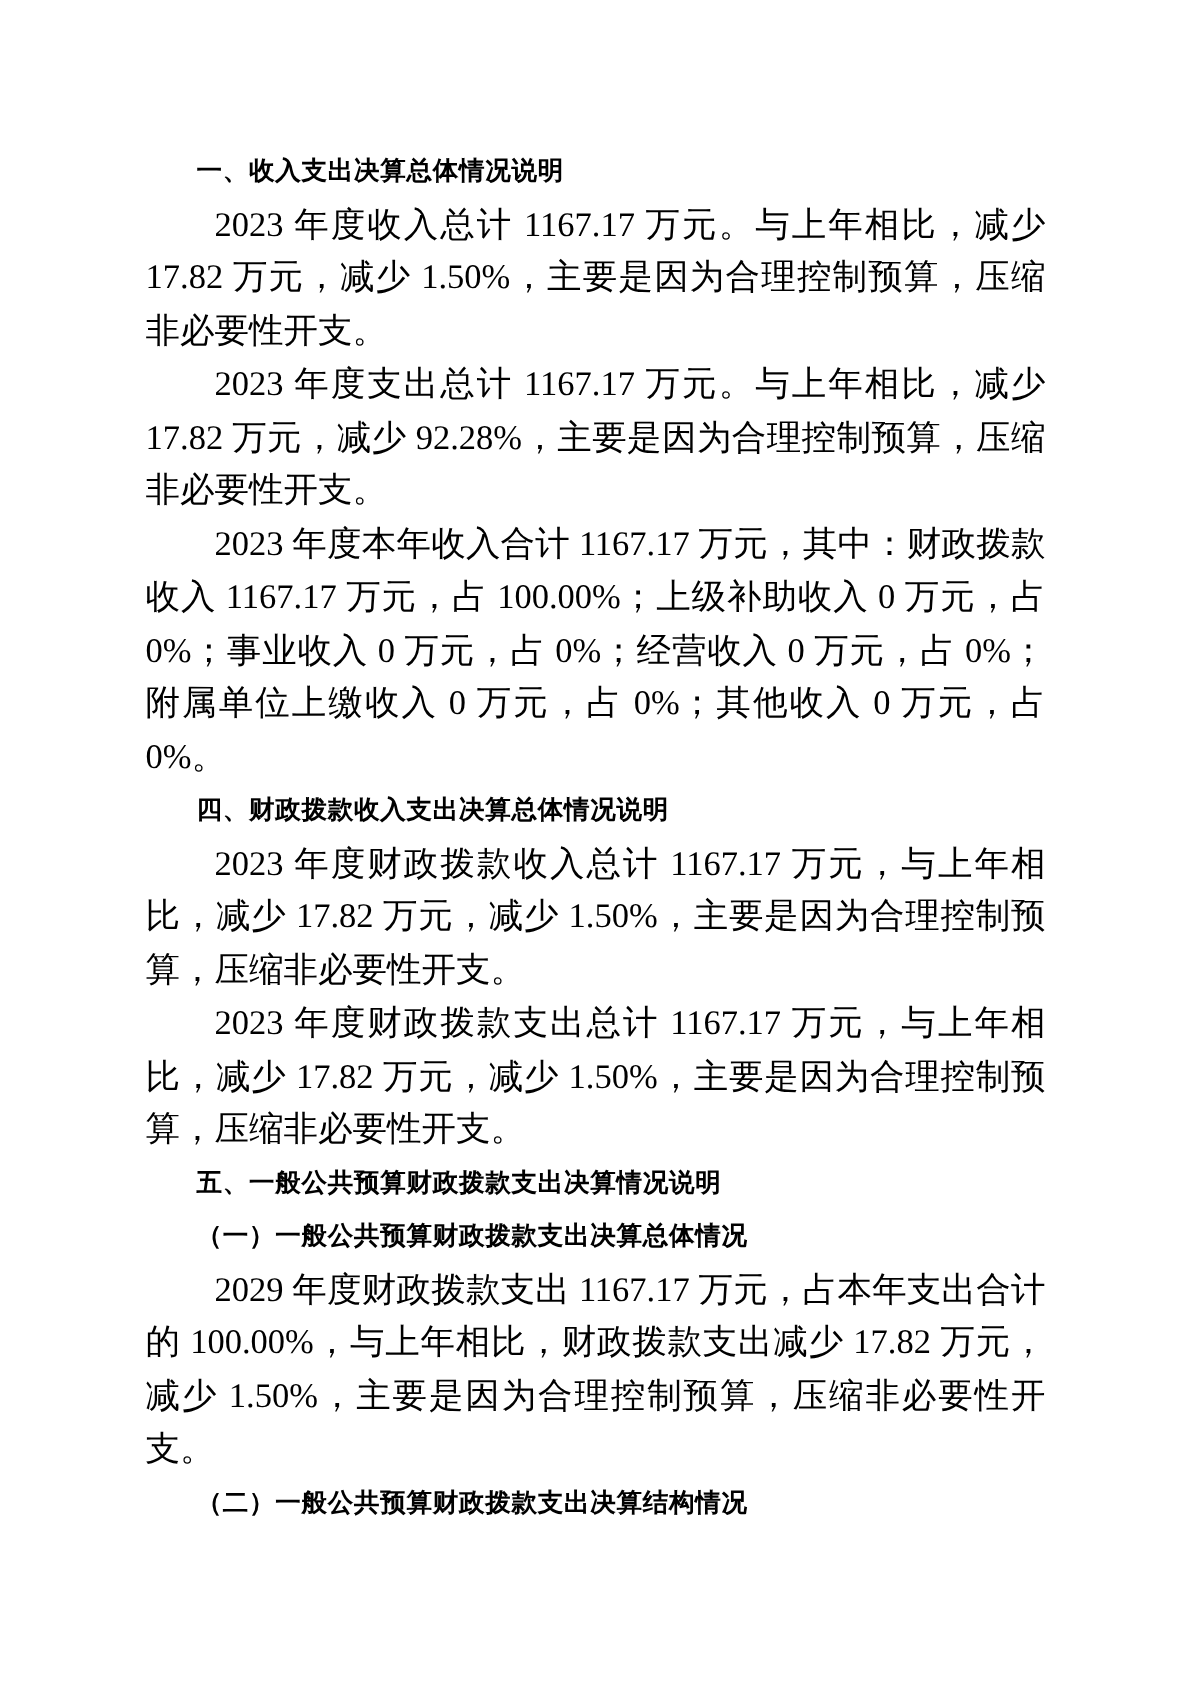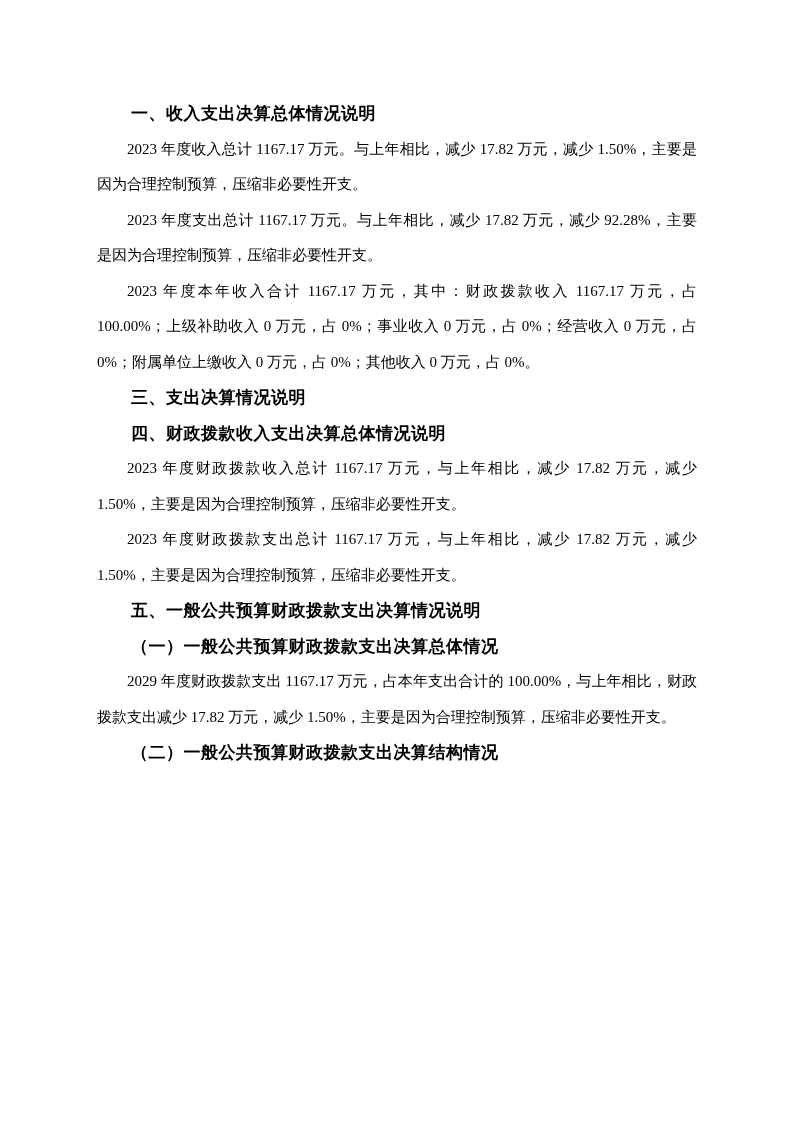--- a/index.html
+++ b/index.html
@@ -26,40 +26,39 @@
     font-weight: 700;
     font-size: 17px;
     line-height: 35.5px;
     margin: 0;
     text-indent: 2em;
     text-align: justify;
     letter-spacing: 0.5px;
   }
   .p {
     font-family: "Liberation Serif", "DejaVu Serif", serif;
-    font-size: 15px;
+    font-size: 23px;
     line-height: 35.5px;
     margin: 0;
     text-indent: 2em;
     text-align: justify;
   }
 </style>
 </head>
 <body>
 
 <div class="page">
   <div class="content">
 
     <h2 class="h">一、收入支出决算总体情况说明</h2>
     <p class="p">2023 年度收入总计 1167.17 万元。与上年相比，减少 17.82 万元，减少 1.50%，主要是因为合理控制预算，压缩非必要性开支。</p>
     <p class="p">2023 年度支出总计 1167.17 万元。与上年相比，减少 17.82 万元，减少 92.28%，主要是因为合理控制预算，压缩非必要性开支。</p>
 
     <p class="p">2023 年度本年收入合计 1167.17 万元，其中：财政拨款收入 1167.17 万元，占 100.00%；上级补助收入 0 万元，占 0%；事业收入 0 万元，占 0%；经营收入 0 万元，占 0%；附属单位上缴收入 0 万元，占 0%；其他收入 0 万元，占 0%。</p>
 
-    <h2 class="h">三、支出决算情况说明</h2>
 
     <h2 class="h">四、财政拨款收入支出决算总体情况说明</h2>
     <p class="p">2023 年度财政拨款收入总计 1167.17 万元，与上年相比，减少 17.82 万元，减少 1.50%，主要是因为合理控制预算，压缩非必要性开支。</p>
     <p class="p">2023 年度财政拨款支出总计 1167.17 万元，与上年相比，减少 17.82 万元，减少 1.50%，主要是因为合理控制预算，压缩非必要性开支。</p>
 
     <h2 class="h">五、一般公共预算财政拨款支出决算情况说明</h2>
 
     <h3 class="h">（一）一般公共预算财政拨款支出决算总体情况</h3>
     <p class="p">2029 年度财政拨款支出 1167.17 万元，占本年支出合计的 100.00%，与上年相比，财政拨款支出减少 17.82 万元，减少 1.50%，主要是因为合理控制预算，压缩非必要性开支。</p>
 

